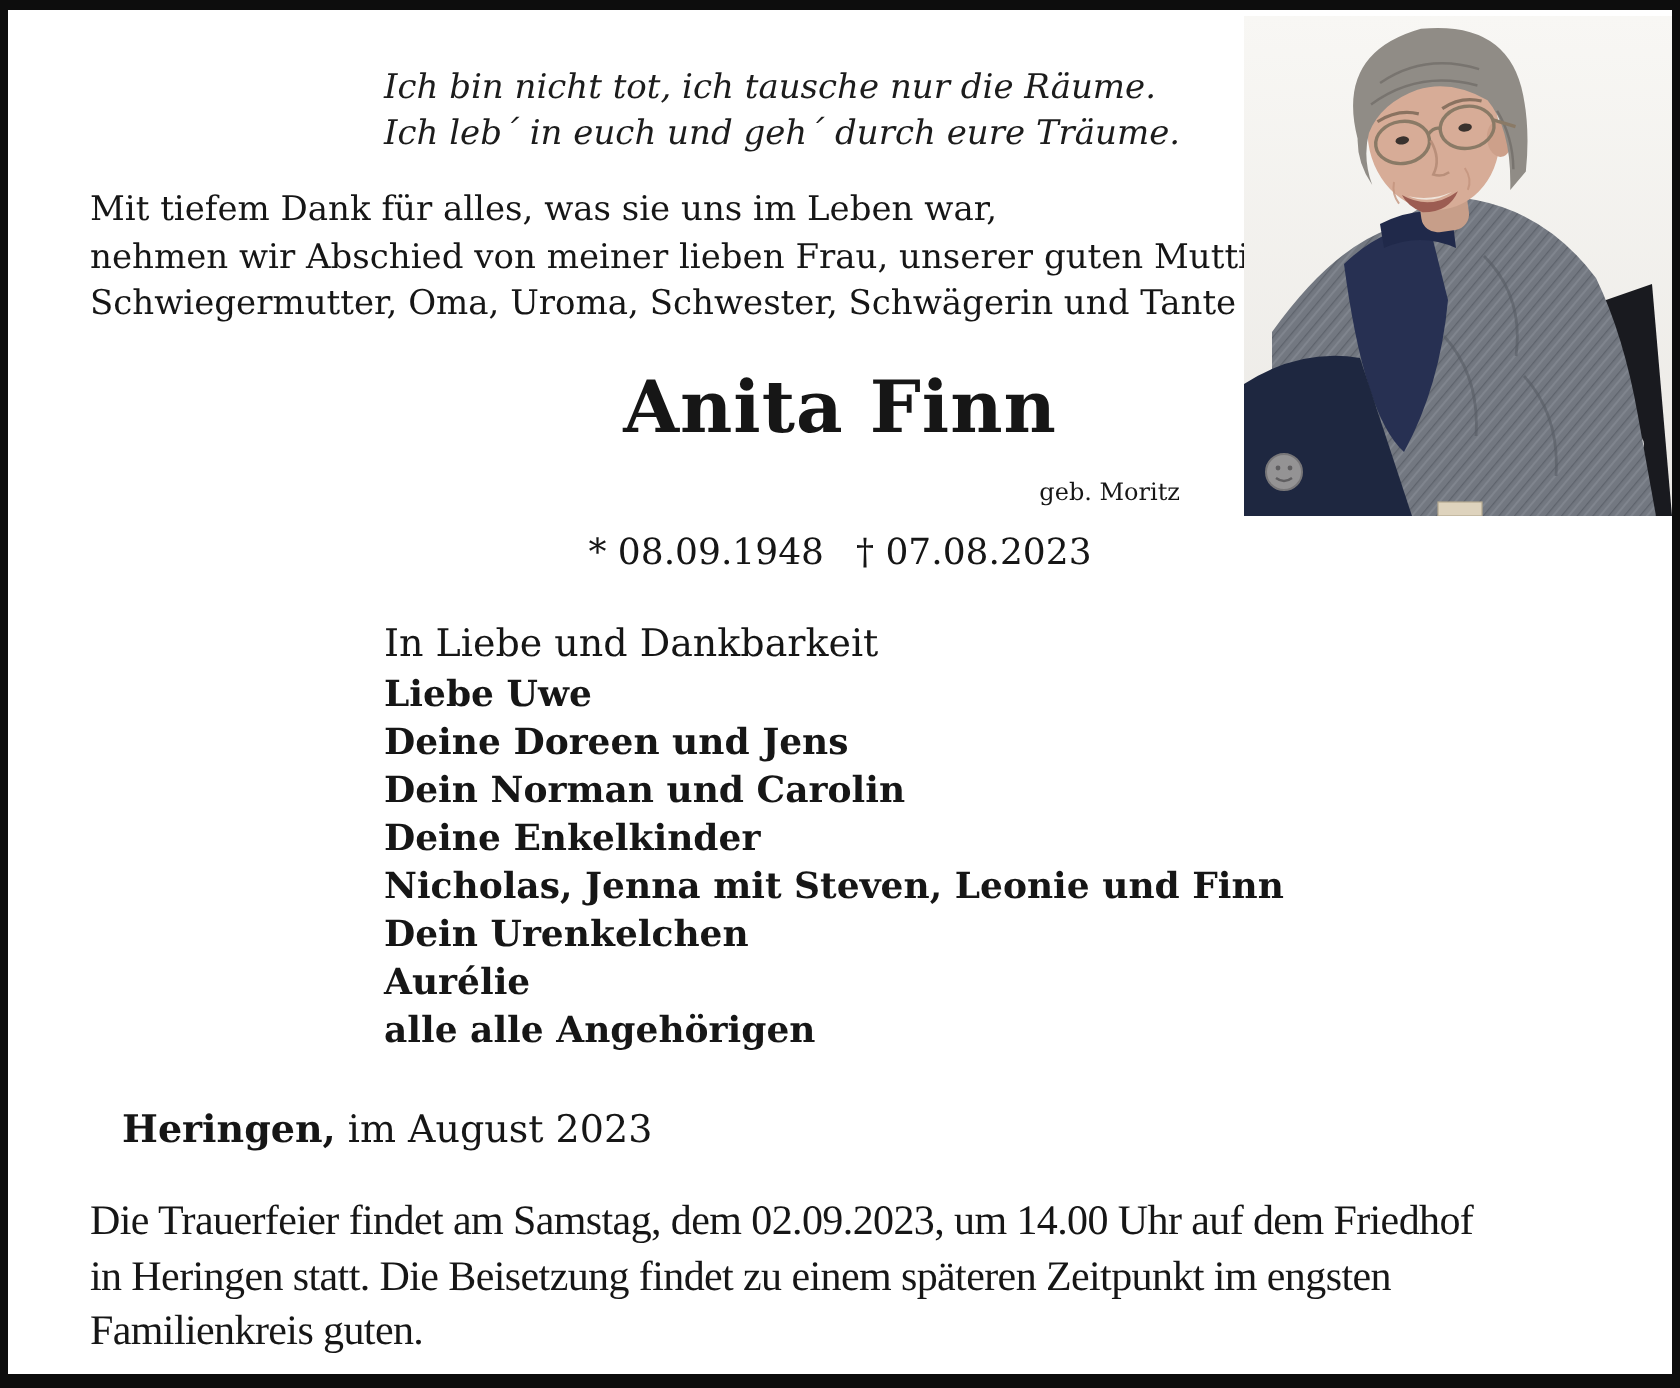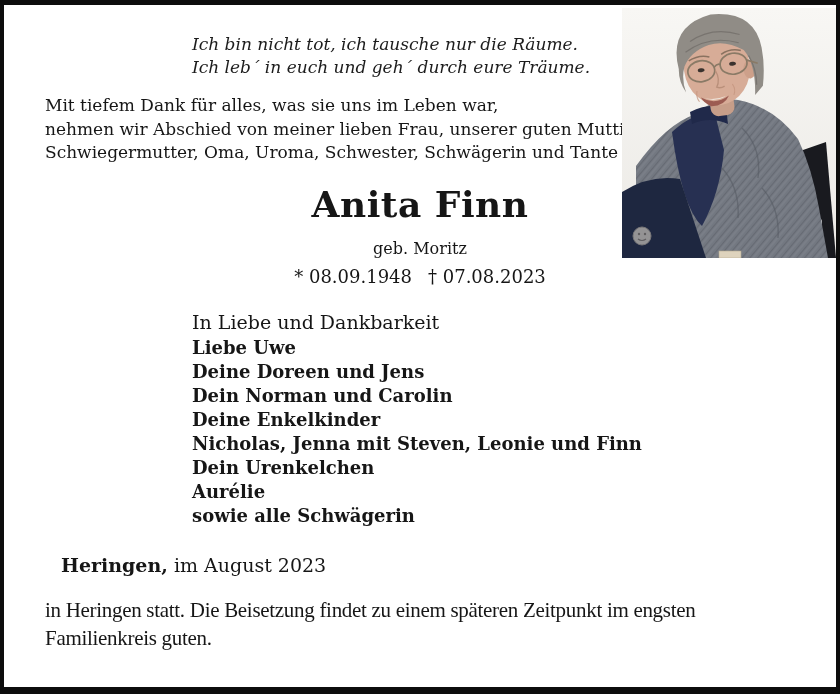--- a/index.html
+++ b/index.html
@@ -40,22 +40,22 @@
     text-align: center;
     font-size: 36px;
     font-weight: bold;
     letter-spacing: 0.5px;
     white-space: nowrap;
   }
   .maiden {
     position: absolute;
     left: 246px; top: 234px;
     width: 340px;
-    text-align: center;
-    font-size: 16px;
+    text-align: right;
+    font-size: 12px;
   }
   .dates {
     position: absolute;
     left: 246px; top: 261px;
     width: 340px;
     text-align: center;
     font-size: 18px;
     white-space: nowrap;
   }
   .dates .death { margin-left: 16px; }
@@ -122,28 +122,29 @@
   <div class="farewell-heading">In Liebe und Dankbarkeit</div>
 
   <div class="mourners">
     <div>Liebe Uwe</div>
     <div>Deine Doreen und Jens</div>
     <div>Dein Norman und Carolin</div>
     <div>Deine Enkelkinder</div>
     <div>Nicholas, Jenna mit Steven, Leonie und Finn</div>
     <div>Dein Urenkelchen</div>
     <div>Aurélie</div>
-    <div>sowie alle Schwägerin</div>
+    <div>alle alle Angehörigen</div>
   </div>
 
   <div class="closing">
     <span class="place">Heringen,</span><span>im August 2023</span>
   </div>
 
   <div class="funeral">
+    <div>Die Trauerfeier findet am Samstag, dem 02.09.2023, um 14.00 Uhr auf dem Friedhof</div>
     <div>in Heringen statt. Die Beisetzung findet zu einem späteren Zeitpunkt im engsten</div>
     <div>Familienkreis guten.</div>
   </div>
 
   <div class="photo">
     <svg viewBox="0 0 214 250" xmlns="http://www.w3.org/2000/svg">
       <defs>
         <linearGradient id="bg" x1="0" y1="0" x2="0" y2="1">
           <stop offset="0" stop-color="#f8f7f4"></stop>
           <stop offset="1" stop-color="#ebe9e5"></stop>

